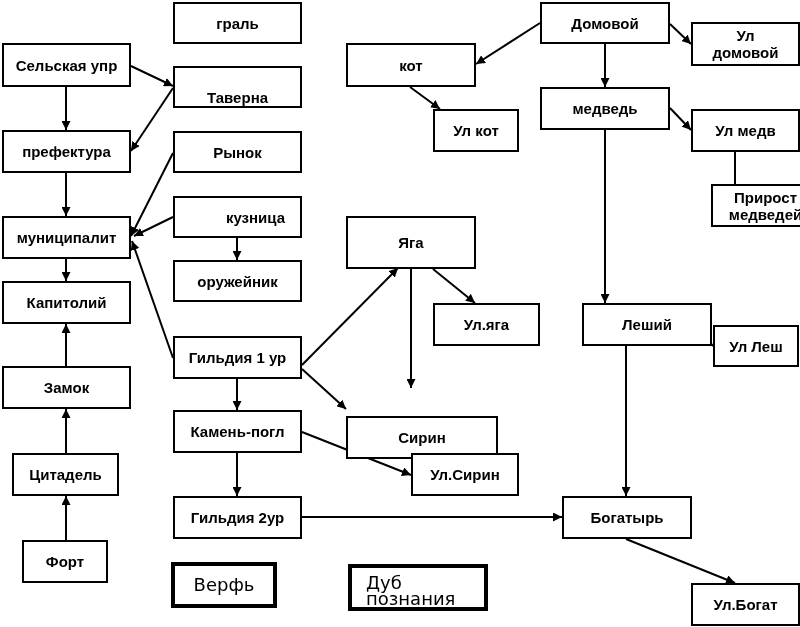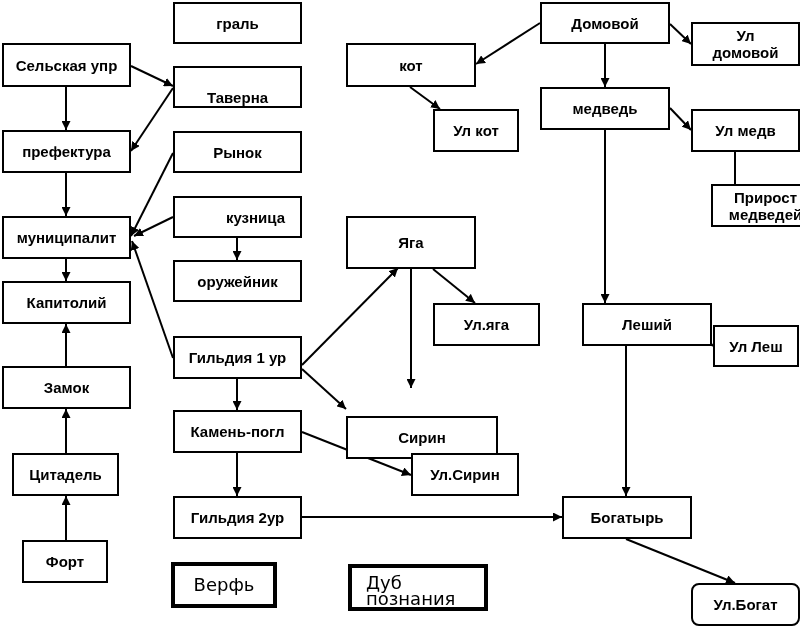--- a/index.html
+++ b/index.html
@@ -151,16 +151,16 @@
     </div>
   <div class="node" id="n-sirin" style="left: 346px; top: 388px; width: 152px; height: 43px; margin-top: 28px;">
       <span class="label">Сирин</span>
     </div>
   <div class="node" id="n-ul_sirin" style="left: 411px; top: 453px; width: 108px; height: 43px;">
       <span class="label">Ул.Сирин</span>
     </div>
   <div class="node" id="n-bogatyr" style="left: 562px; top: 496px; width: 130px; height: 43px;">
       <span class="label">Богатырь</span>
     </div>
-  <div class="node" id="n-ul_bogat" style="left: 691px; top: 583px; width: 109px; height: 43px; border-radius: 8px;">
+  <div class="node" id="n-ul_bogat" style="left: 691px; top: 583px; width: 109px; height: 43px;">
       <span class="label">Ул.Богат</span>
     </div>
 </div>
 
 </body></html>

